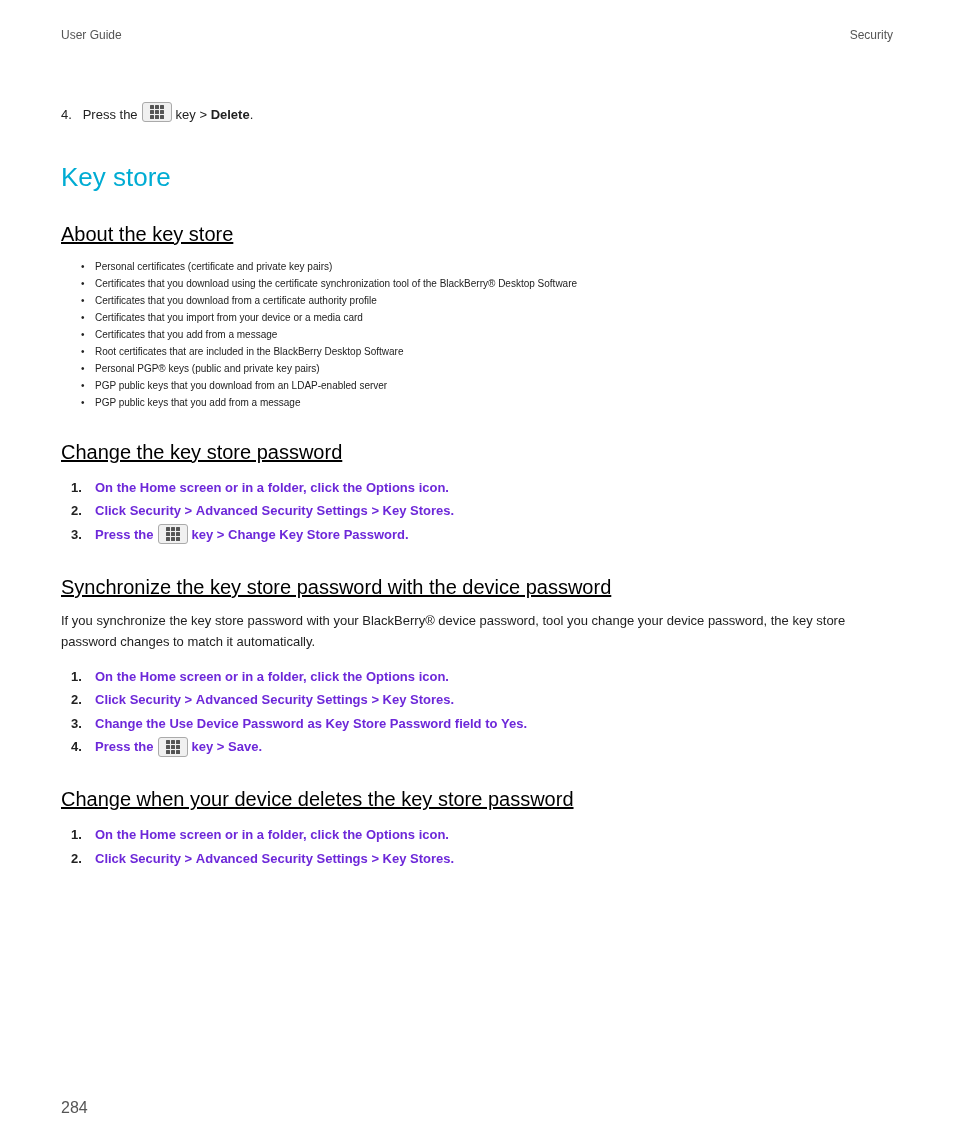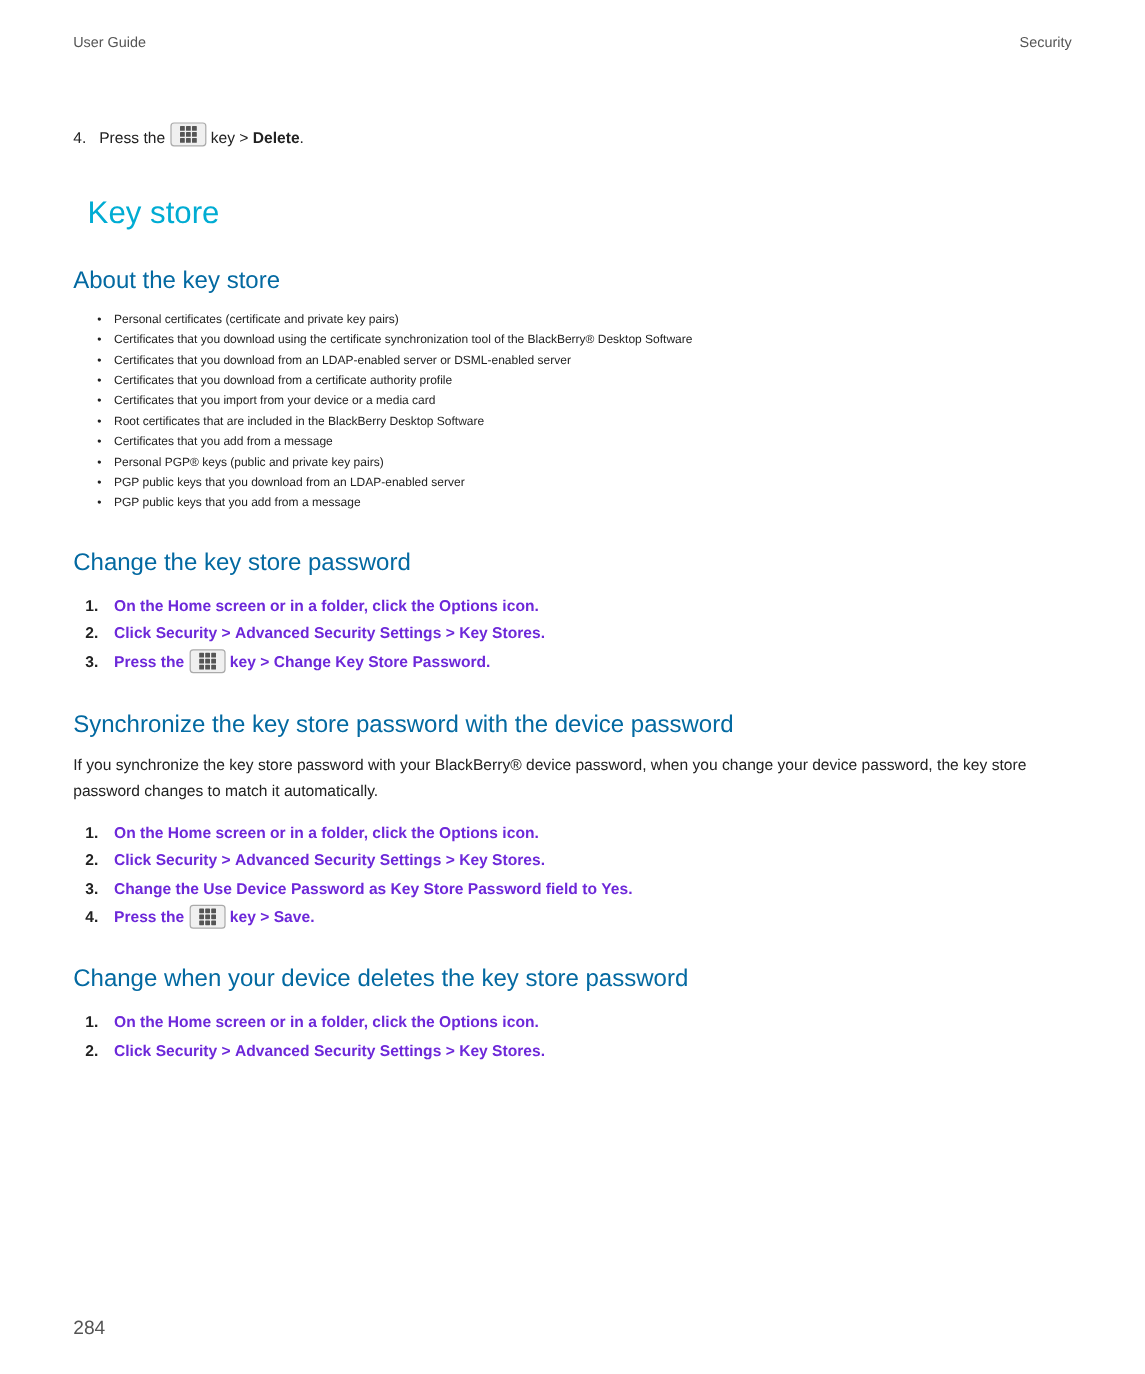--- a/index.html
+++ b/index.html
@@ -79,29 +79,29 @@
       vertical-align: middle;
       gap: 1px;
     }
 
     .section-title {
       font-size: 26px;
       color: #00acd3;
       font-weight: normal;
       margin-bottom: 30px;
       margin-top: 0;
-      margin-left: 12px;
     }
 
     .subsection-title {
       font-size: 20px;
-      color: #0369a1;
+      color: #000000;
       font-weight: normal;
       margin-bottom: 12px;
       margin-top: 30px;
+      text-decoration: underline;
     }
 
     .body-text {
       font-size: 13px;
       color: #222;
       line-height: 1.6;
       margin-bottom: 12px;
     }
 
     .bullet-list {
@@ -191,25 +191,24 @@
 
   <div style="margin-top: 40px; margin-bottom: 30px;">
     <h1 class="section-title">Key store</h1>
   </div>
 
   <div class="divider-section">
     <h2 class="subsection-title">About the key store</h2>
     <ul class="bullet-list">
       <li>Personal certificates (certificate and private key pairs)</li>
       <li>Certificates that you download using the certificate synchronization tool of the BlackBerry® Desktop Software</li>
-      <li>Certificates that you download from an LDAP-enabled server or DSML-enabled server</li>
       <li>Certificates that you download from a certificate authority profile</li>
       <li>Certificates that you import from your device or a media card</li>
+      <li>Certificates that you add from a message</li>
       <li>Root certificates that are included in the BlackBerry Desktop Software</li>
-      <li>Certificates that you add from a message</li>
       <li>Personal PGP® keys (public and private key pairs)</li>
       <li>PGP public keys that you download from an LDAP-enabled server</li>
       <li>PGP public keys that you add from a message</li>
     </ul>
   </div>
 
   <div class="divider-section">
     <h2 class="subsection-title">Change the key store password</h2>
     <ol class="numbered-list">
       <li>On the Home screen or in a folder, click the <strong>Options</strong> icon.</li>
@@ -229,21 +228,21 @@
               <span class="menu-key-dot"></span>
           </span>
         </span>
         <span>key &gt; <strong>Change Key Store Password</strong>.</span>
       </li>
     </ol>
   </div>
 
   <div class="divider-section">
     <h2 class="subsection-title">Synchronize the key store password with the device password</h2>
-    <p class="body-text">If you synchronize the key store password with your BlackBerry® device password, when you change your device password, the key store password changes to match it automatically.</p>
+    <p class="body-text">If you synchronize the key store password with your BlackBerry® device password, tool you change your device password, the key store password changes to match it automatically.</p>
     <ol class="numbered-list">
       <li>On the Home screen or in a folder, click the <strong>Options</strong> icon.</li>
       <li>Click <strong>Security</strong> &gt; <strong>Advanced Security Settings</strong> &gt; <strong>Key Stores</strong>.</li>
       <li>Change the <strong>Use Device Password as Key Store Password</strong> field to <strong>Yes</strong>.</li>
       <li style="display:flex; align-items:center; flex-wrap:wrap; gap:4px;">
         <span>Press the</span>
         <span class="bb-key">
           <span class="menu-key-grid">
             <span class="menu-key-dot"></span>
               <span class="menu-key-dot"></span>

